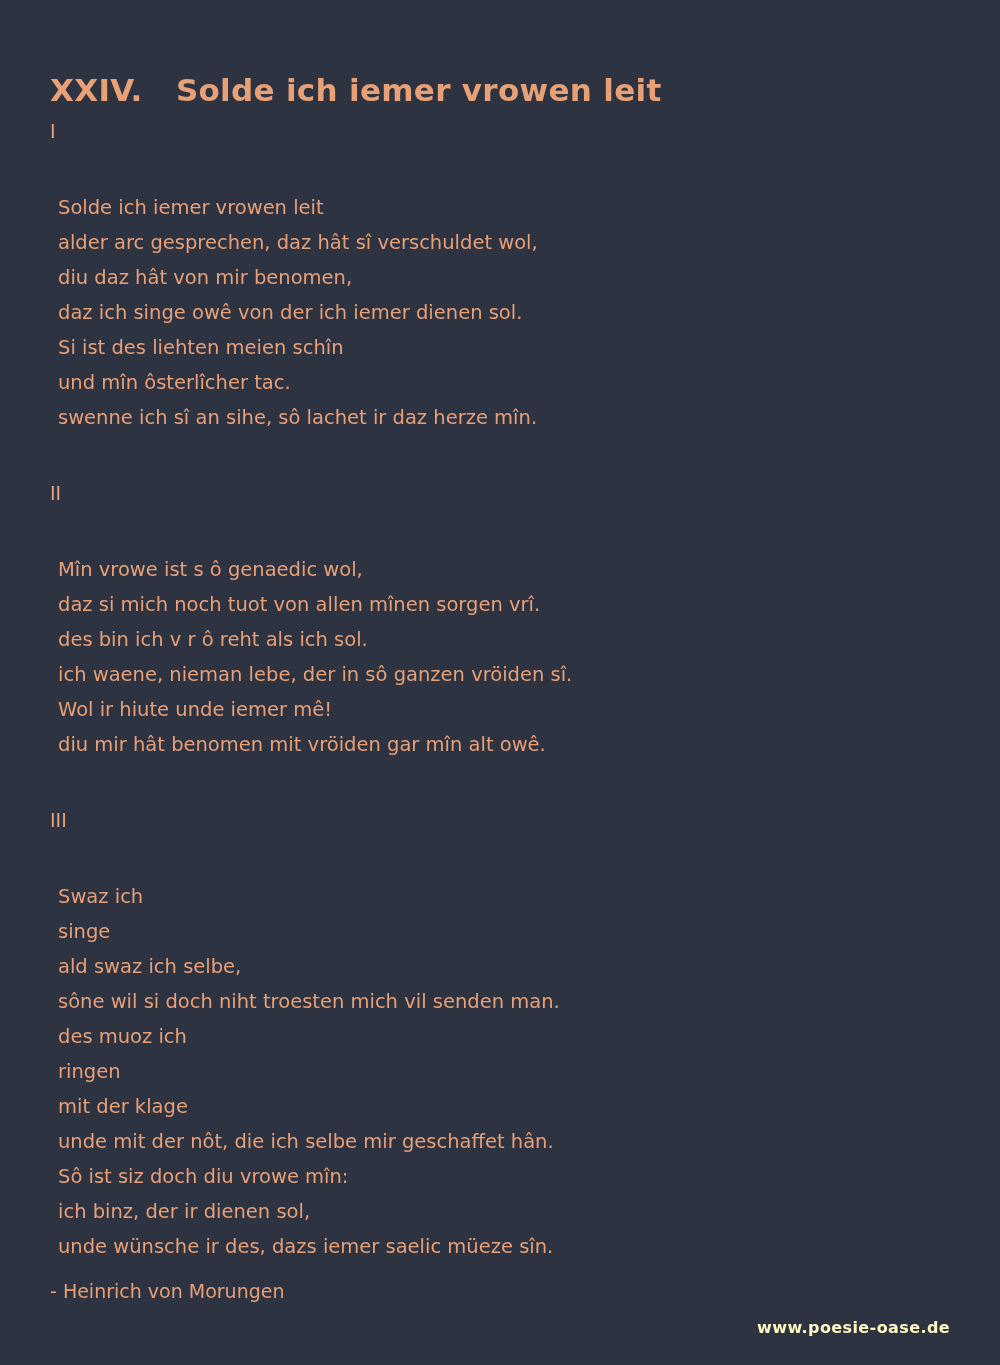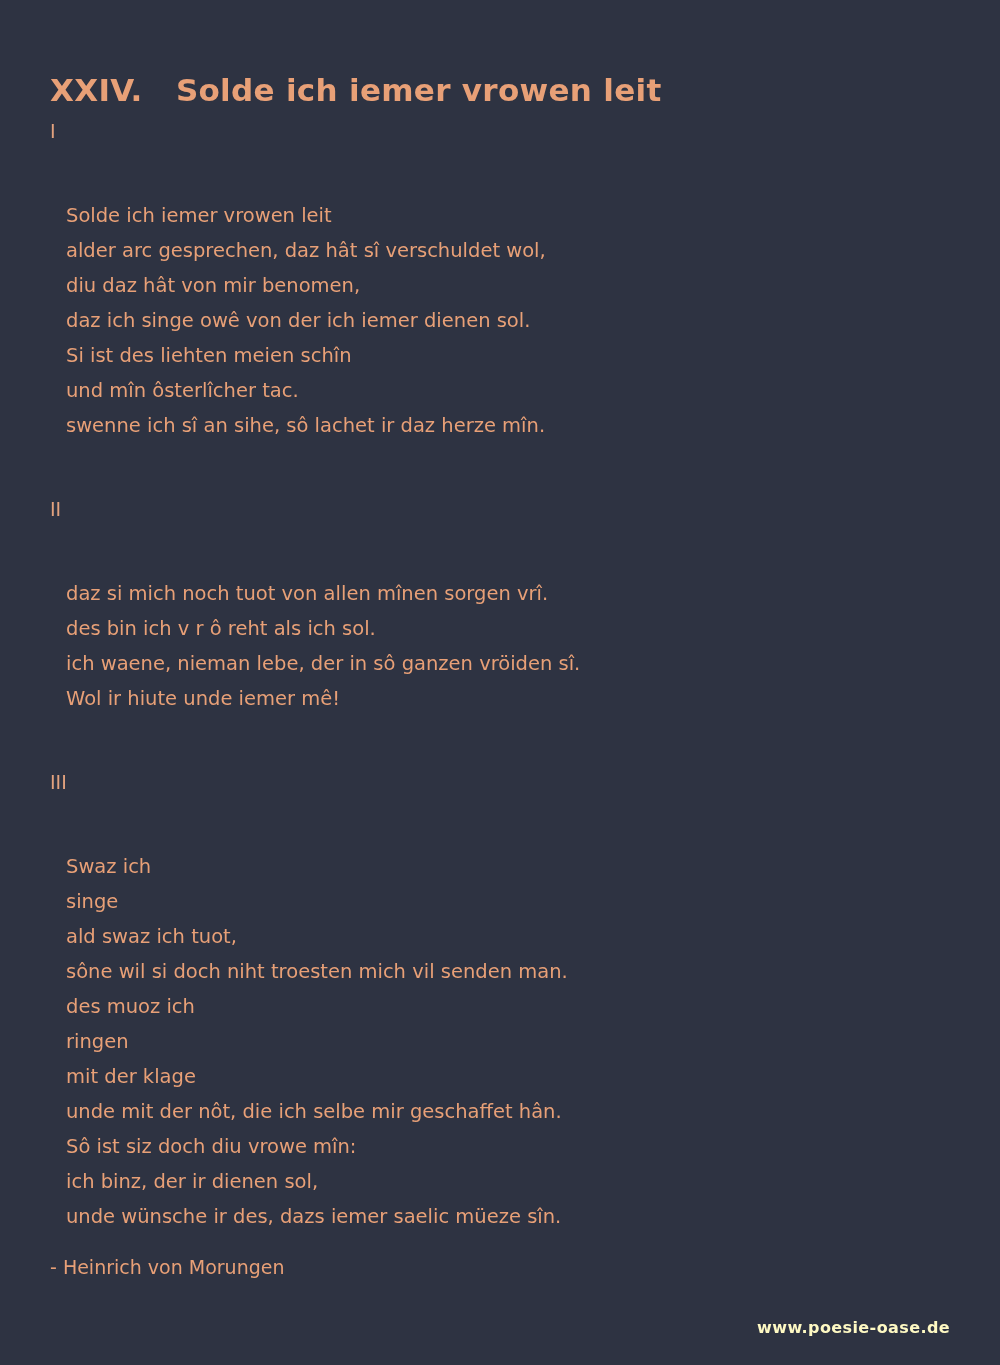--- a/index.html
+++ b/index.html
@@ -32,21 +32,21 @@
     color: #e2a27e;
     font-size: 19px;
     line-height: 35px;
     margin: 0;
   }
   .stanza {
     margin: 0;
     padding: 0;
   }
   .stanza-lines {
-    margin: 16px;
+    margin: 8px;
     padding: 0;
     list-style: none;
   }
   .line {
     color: #e8a077;
     font-size: 19.5px;
     line-height: 35px;
     white-space: pre;
   }
   .gap {
@@ -88,36 +88,38 @@
       <li class="line">swenne ich sî an sihe, sô lachet ir daz herze mîn.</li>
     </ul>
   </div>
 
   <div class="gap"></div>
 
   <div class="stanza">
     <div class="stanza-number">II</div>
     <div class="gap"></div>
     <ul class="stanza-lines">
+      <li class="line">Mîn vrowe ist s ô genaedic wol,</li>
       <li class="line">daz si mich noch tuot von allen mînen sorgen vrî.</li>
       <li class="line">des bin ich v r ô reht als ich sol.</li>
       <li class="line">ich waene, nieman lebe, der in sô ganzen vröiden sî.</li>
       <li class="line">Wol ir hiute unde iemer mê!</li>
+      <li class="line">diu mir hât benomen mit vröiden gar mîn alt owê.</li>
     </ul>
   </div>
 
   <div class="gap"></div>
 
   <div class="stanza">
     <div class="stanza-number">III</div>
     <div class="gap"></div>
     <ul class="stanza-lines">
       <li class="line">Swaz ich</li>
       <li class="line">singe</li>
-      <li class="line">ald swaz ich tuot,</li>
+      <li class="line">ald swaz ich selbe,</li>
       <li class="line">sône wil si doch niht troesten mich vil senden man.</li>
       <li class="line">des muoz ich</li>
       <li class="line">ringen</li>
       <li class="line">mit der klage</li>
       <li class="line">unde mit der nôt, die ich selbe mir geschaffet hân.</li>
       <li class="line">Sô ist siz doch diu vrowe mîn:</li>
       <li class="line">ich binz, der ir dienen sol,</li>
       <li class="line">unde wünsche ir des, dazs iemer saelic müeze sîn.</li>
     </ul>
   </div>

